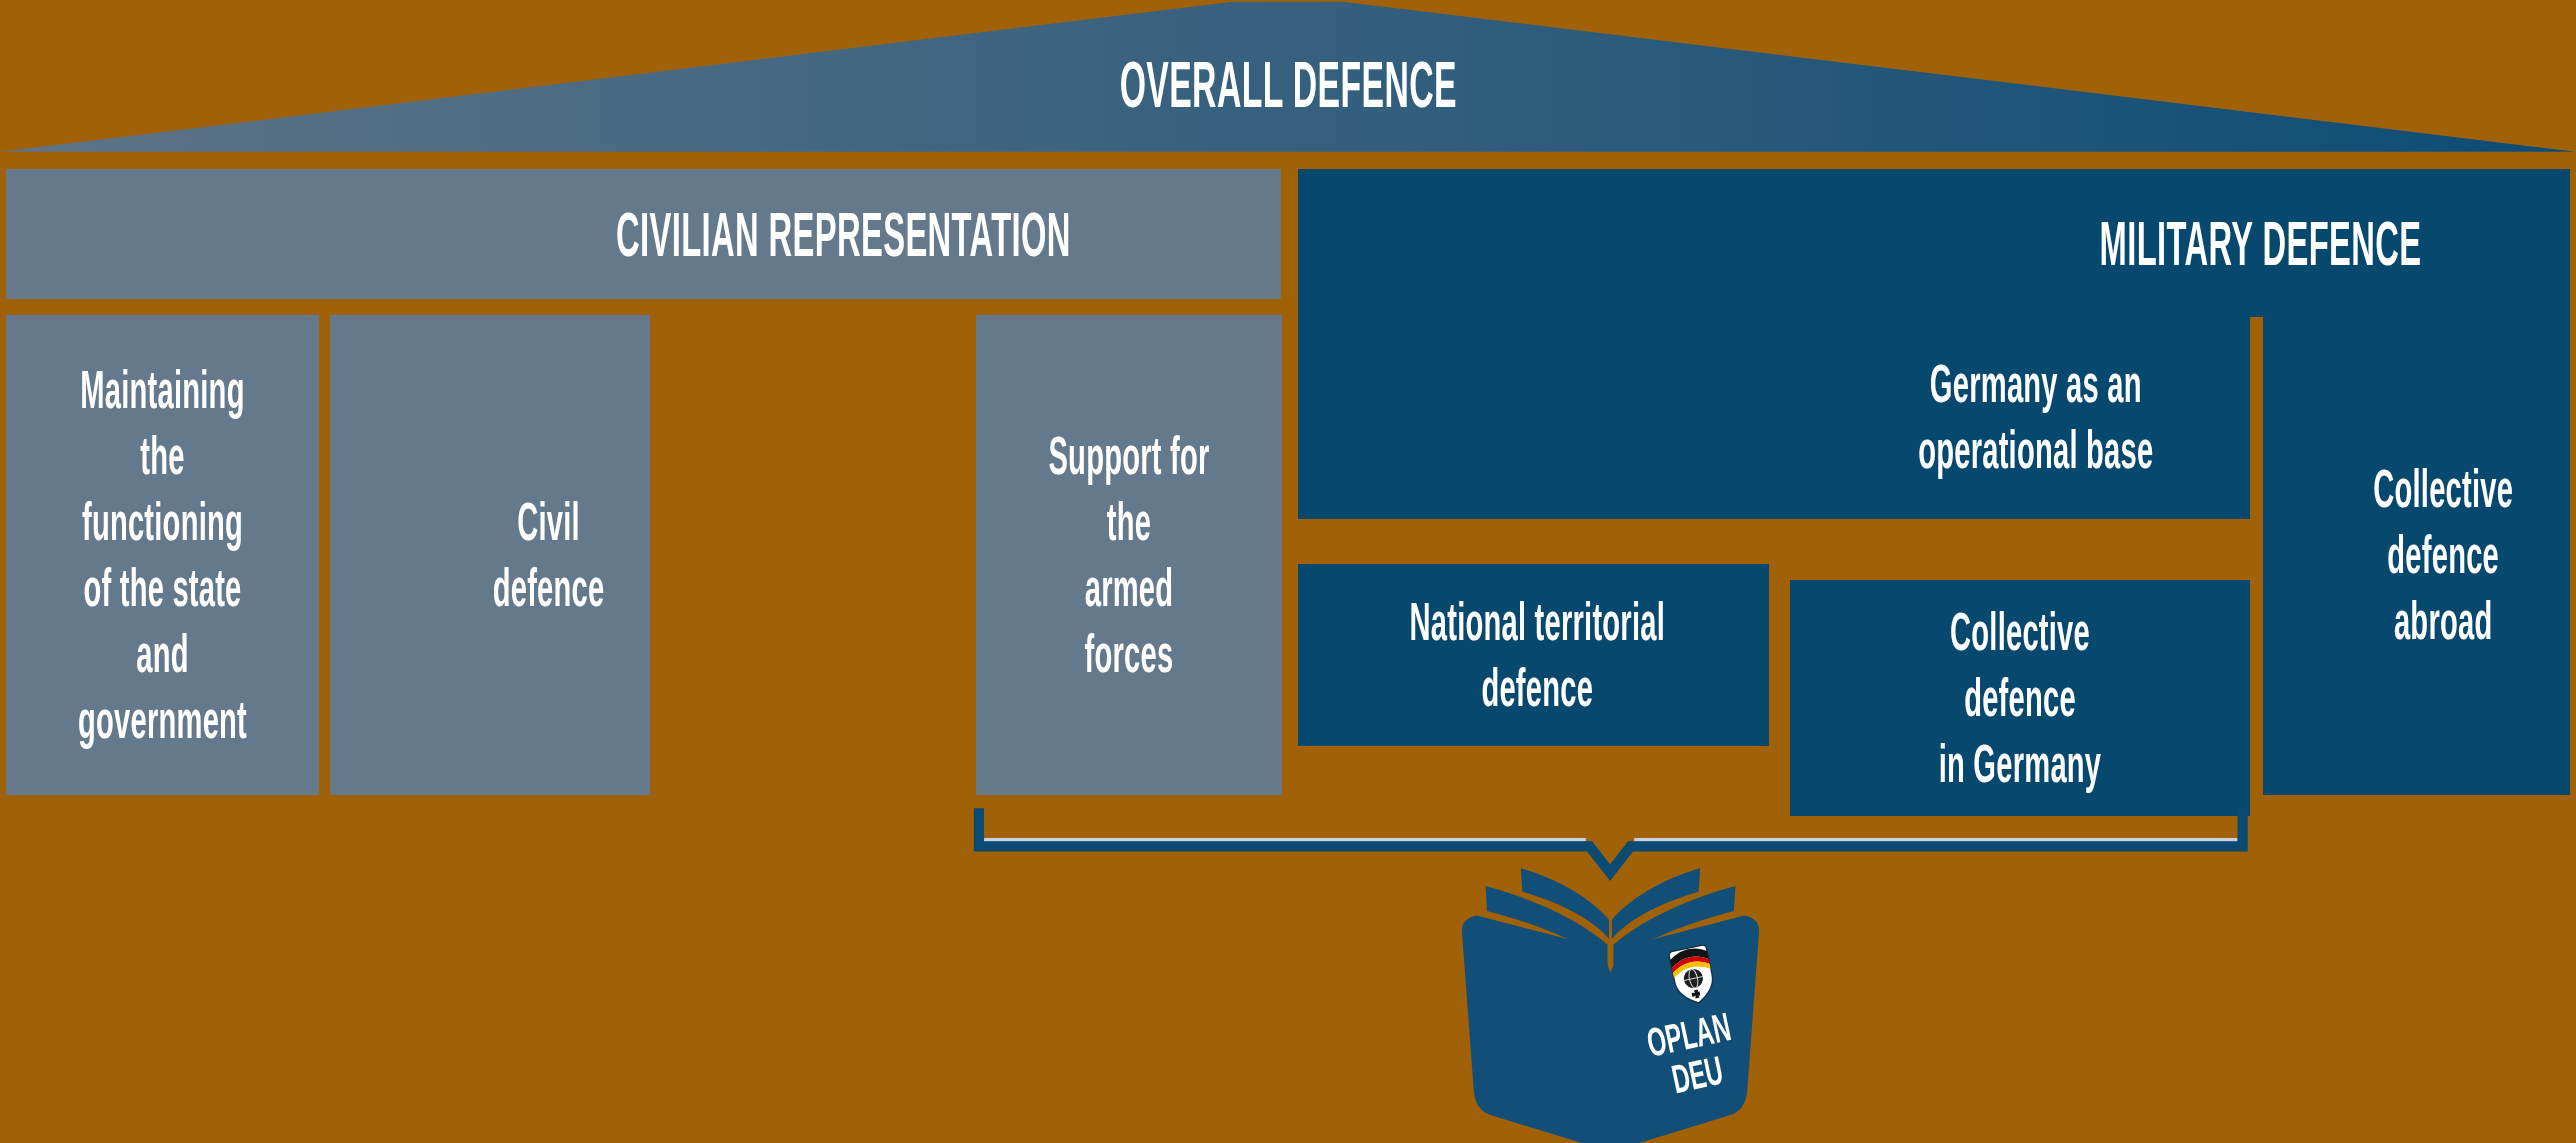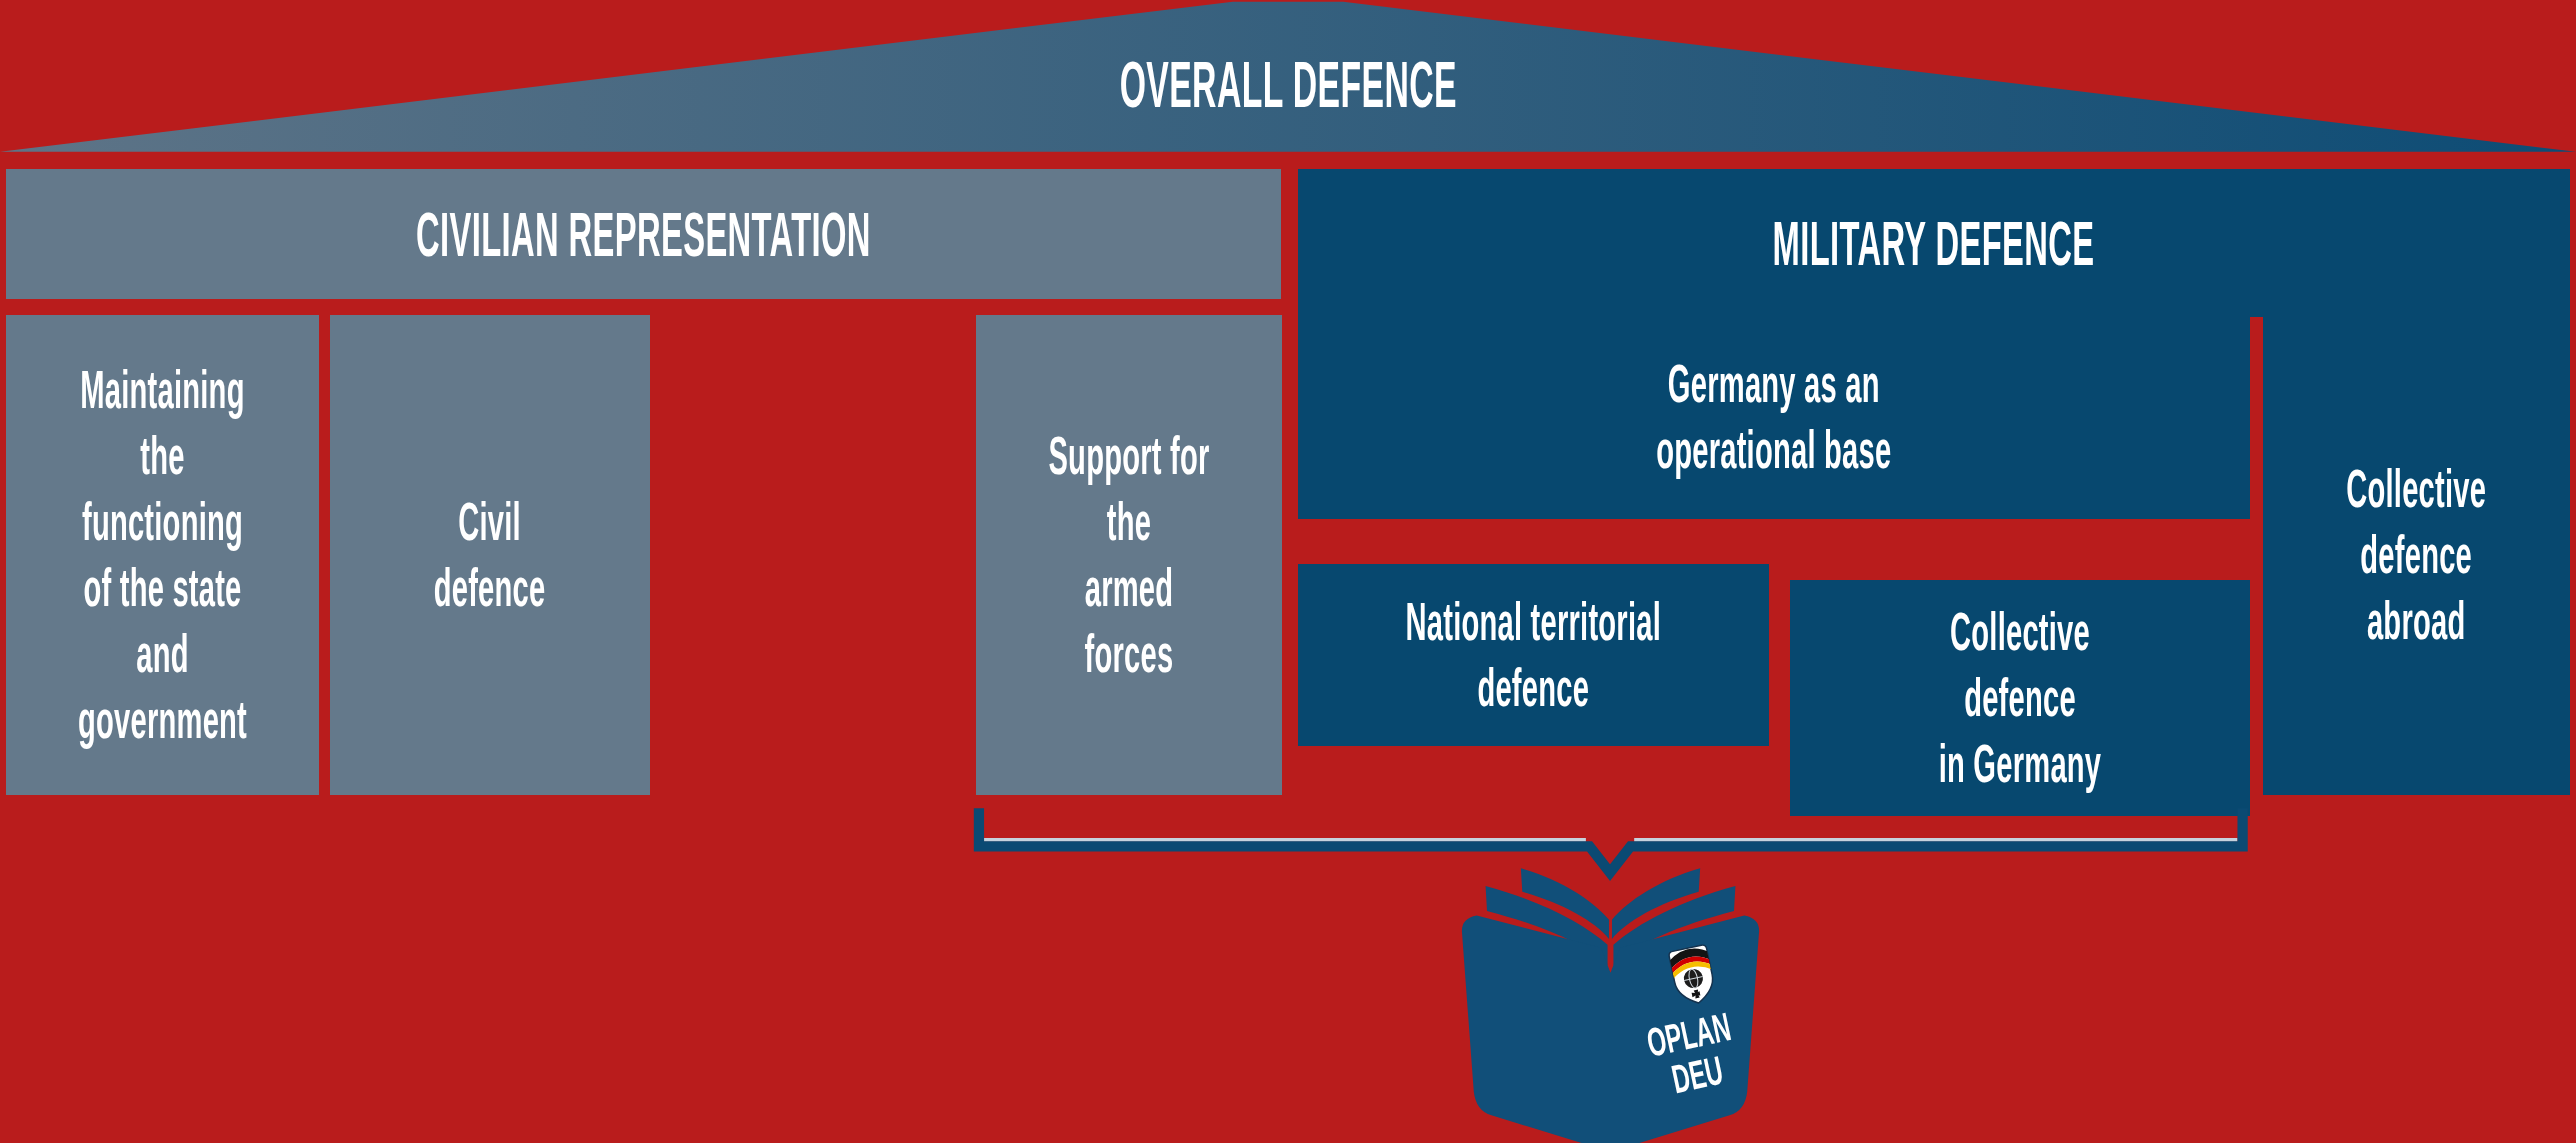--- a/index.html
+++ b/index.html
@@ -1,19 +1,19 @@
 <!DOCTYPE html>
 <html style="font-size:11.8px"><head>
 <meta charset="utf-8">
 <style>
   html,body{margin:0;padding:0;background:#F2F3F5;width:2576px;height:1144px;overflow:hidden;
             font-family:"Liberation Sans",sans-serif;}
-  .stage{position:relative;width:2576px;height:1144px;background:#b91c1c;overflow:hidden;}
+  .stage{position:relative;width:2576px;height:1144px;background:#a16207;overflow:hidden;}
   .abs{position:absolute;}
-  .box{position:absolute;display:flex;align-items:center;justify-content:center;
+  .box{position:absolute;display:flex;align-items:center;justify-content:flex-end;
        text-align:center;color:#FFFFFF;}
   .slate{background:#64798B;}
   .navy{background:#07486F;}
   .cond{display:inline-block;transform:scaleX(0.52);transform-origin:50% 50%;
         font-weight:700;white-space:nowrap;letter-spacing:0.7px;}
   .hdr-t{font-size:63px;}
   .body-t{display:inline-block;transform:scaleX(0.55);transform-origin:50% 50%;
           font-weight:700;white-space:pre-line;font-size:53px;line-height:66px;letter-spacing:0.4px;}
   .roof-title{position:absolute;left:0;top:49px;width:2576px;text-align:center;
               color:#FFFFFF;font-size:65px;line-height:71px;}

